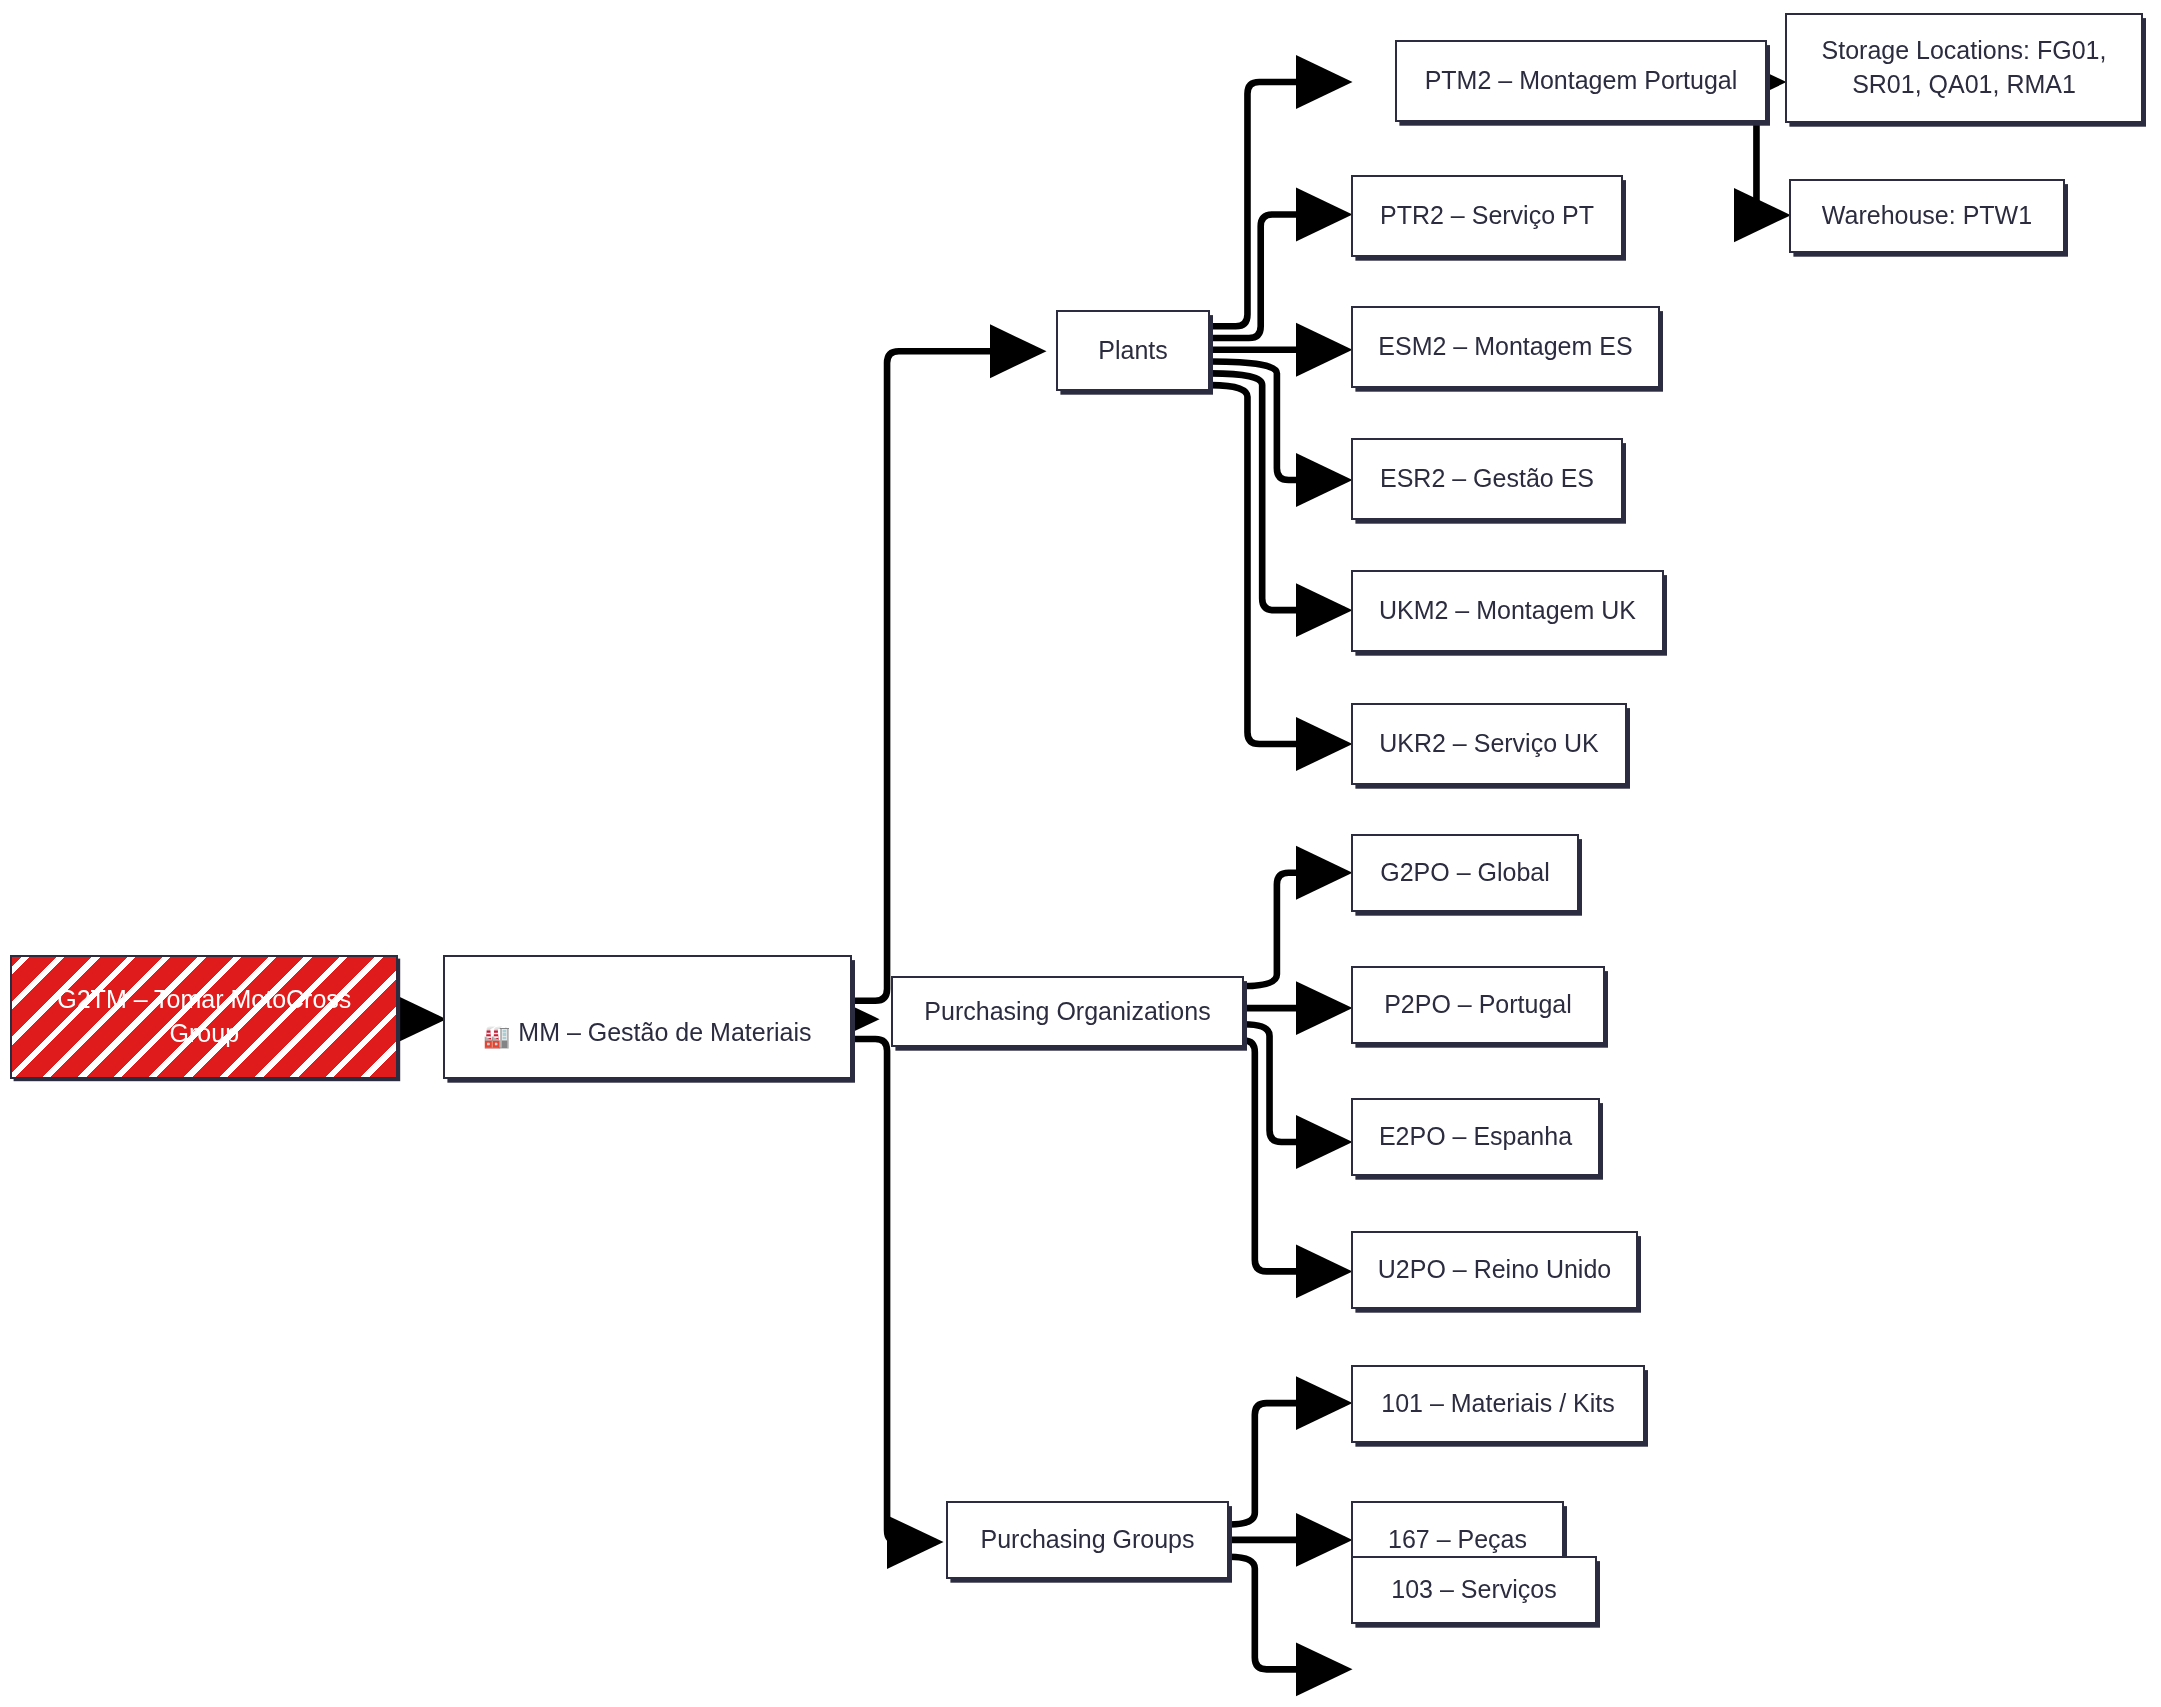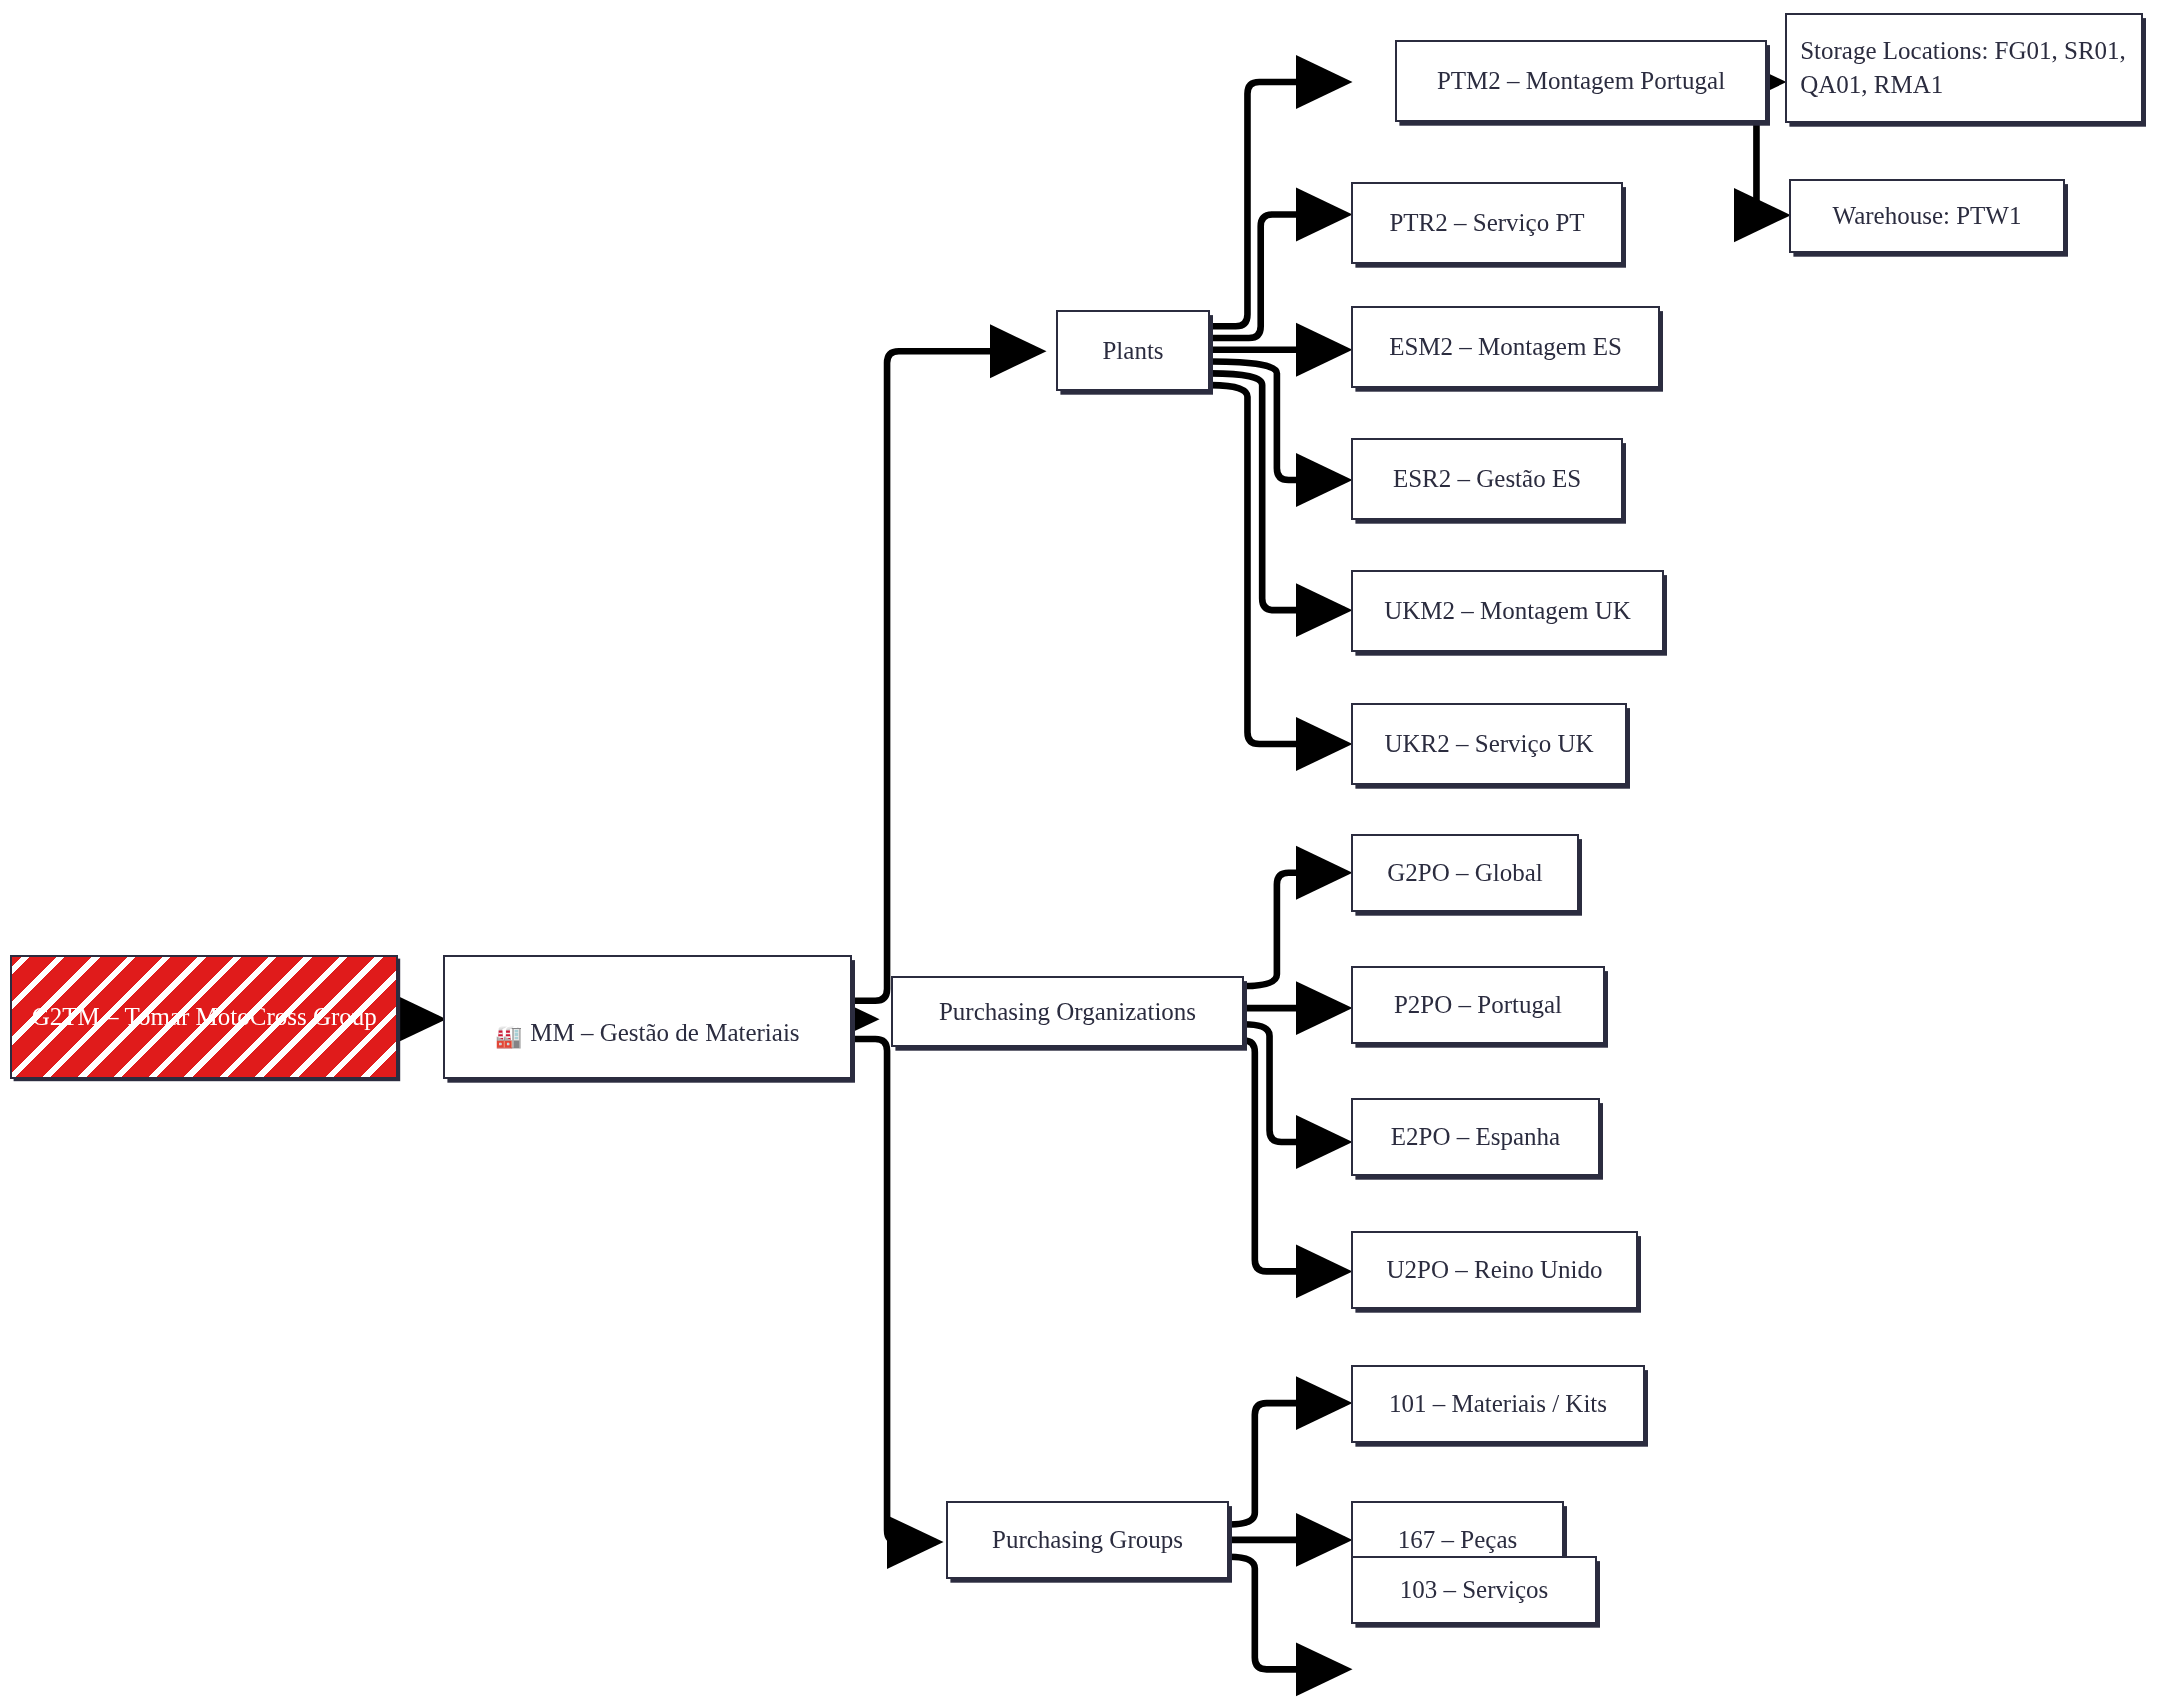--- a/index.html
+++ b/index.html
@@ -27,23 +27,24 @@
   }
   .node {
     position: absolute;
     box-sizing: border-box;
     background: #ffffff;
     border: 2.9px solid #2b2c3f;
     color: #2b2c3f;
     display: flex;
     align-items: center;
     justify-content: center;
+    text-align: center;
     font-size: 25px;
     line-height: 1.35;
-    font-family: Liberation Serif, serif;
+    font-family: Liberation Sans, sans-serif;
     box-shadow: 3.7px 4.4px 0 -0.7px #2b2c3f;
     z-index: 5;
   }
   .node .label {
     padding: 0 13.2px;
     white-space: pre-line;
   }
   .node.root {
     background:
       repeating-linear-gradient(
@@ -139,21 +140,21 @@
     <span class="label">Purchasing Groups</span>
   </div>
 
   <div class="node" style="left:891px; top:976px; width:353px; height:71px;">
     <span class="label">Purchasing Organizations</span>
   </div>
 
   <div class="node" style="left:1351px; top:40px; width:372px; height:82px;margin-left:44px;">
     <span class="label">PTM2 – Montagem Portugal</span>
   </div>
-  <div class="node" style="left:1351px; top:182px; width:272px; height:82px;">
+  <div class="node" style="left:1351px; top:175px; width:272px; height:82px;">
     <span class="label">PTR2 – Serviço PT</span>
   </div>
   <div class="node" style="left:1351px; top:306px; width:309px; height:82px;">
     <span class="label">ESM2 – Montagem ES</span>
   </div>
   <div class="node" style="left:1351px; top:438px; width:272px; height:82px;">
     <span class="label">ESR2 – Gestão ES</span>
   </div>
   <div class="node" style="left:1351px; top:570px; width:313px; height:82px;">
     <span class="label">UKM2 – Montagem UK</span>

